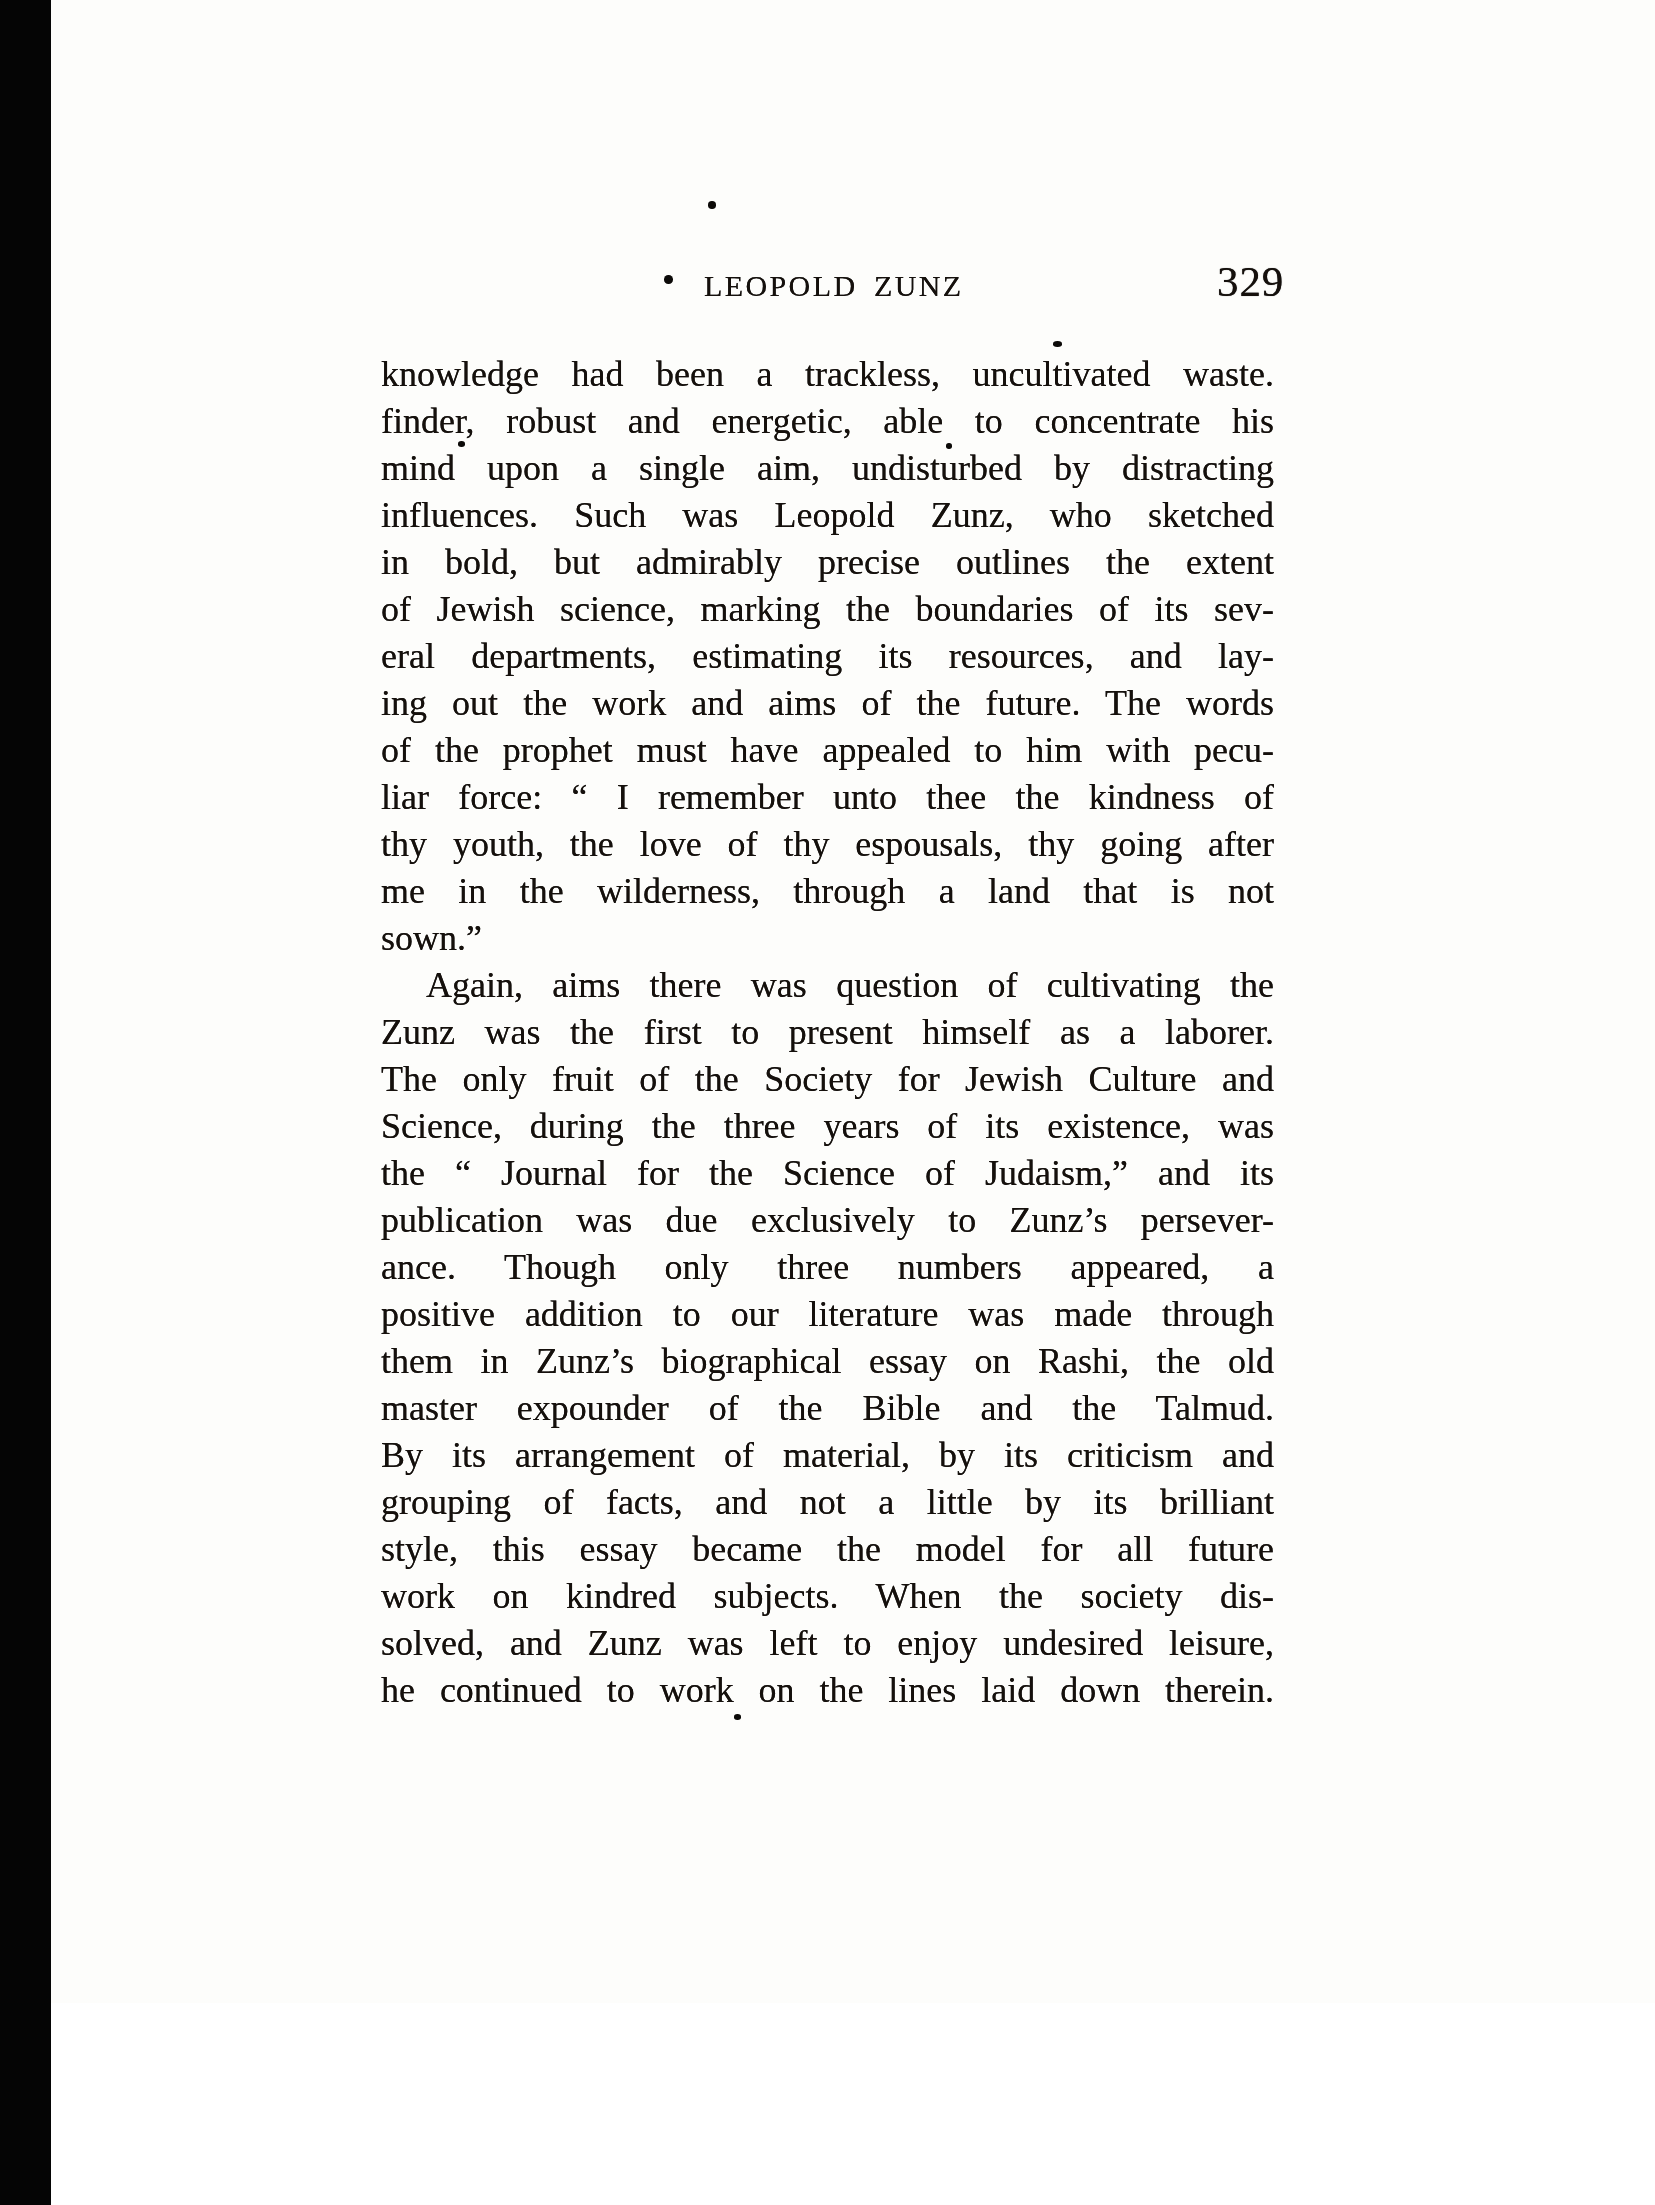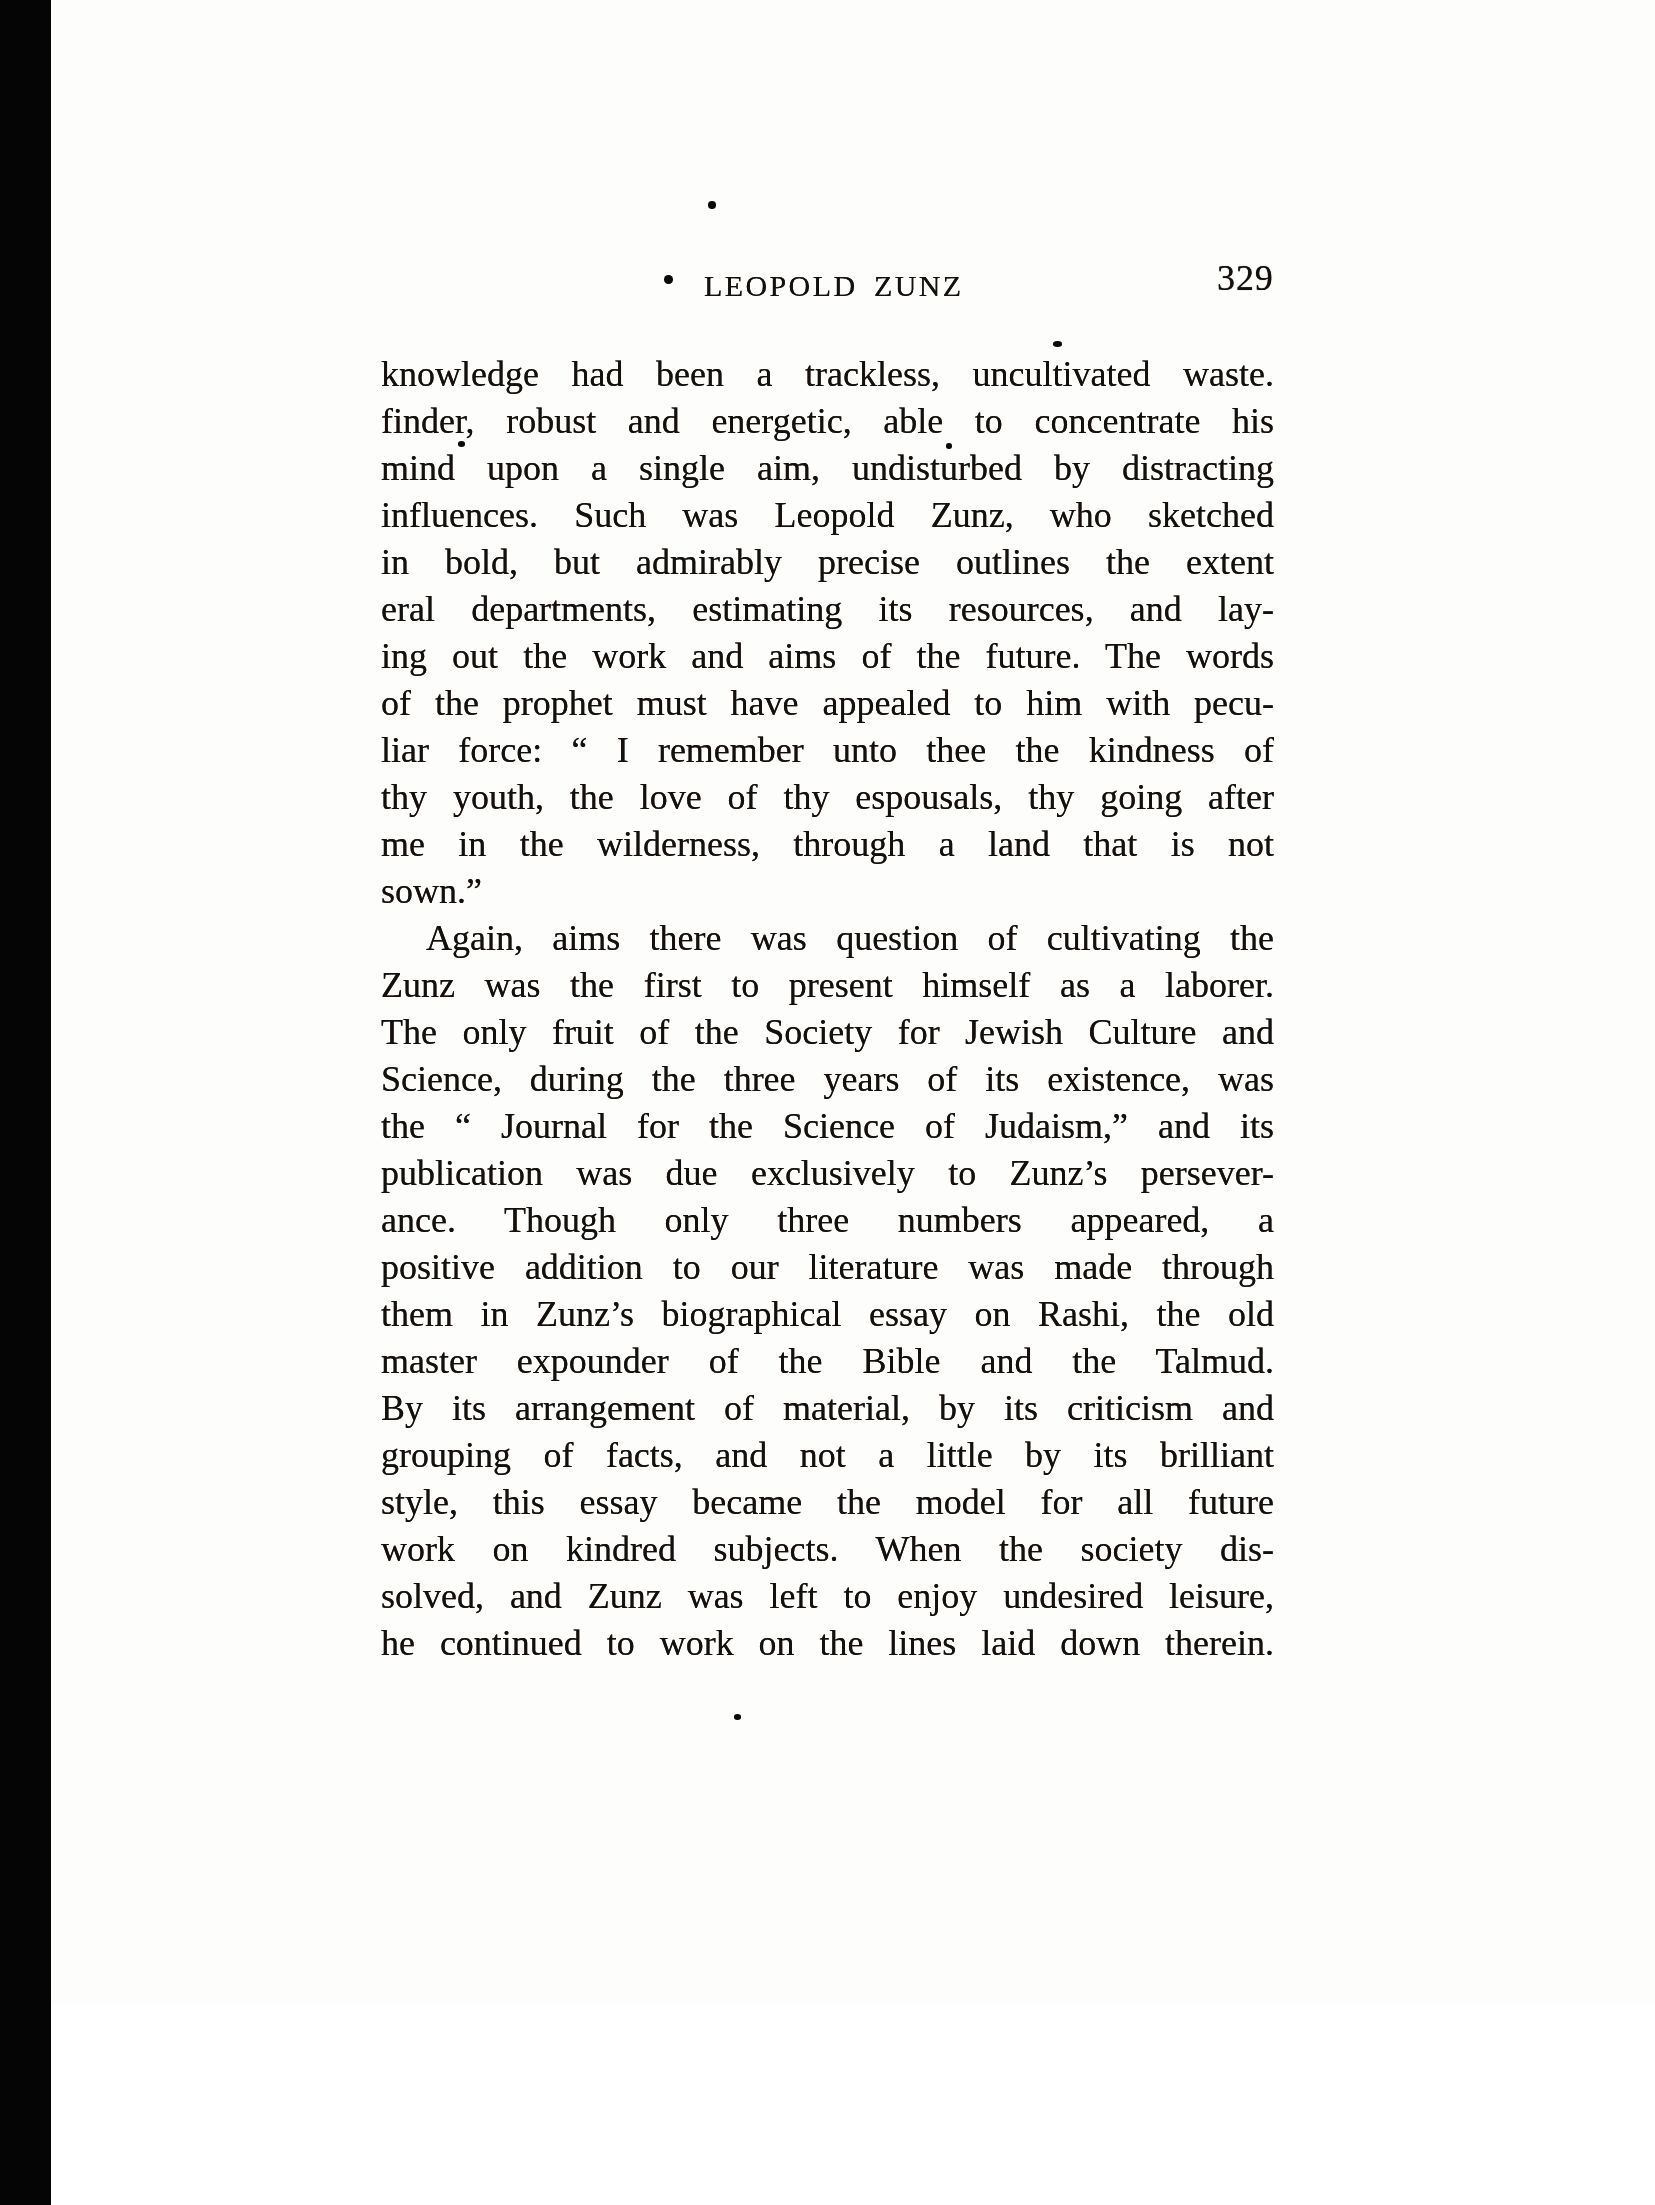--- a/index.html
+++ b/index.html
@@ -35,21 +35,21 @@
     line-height: 1;
     letter-spacing: 2.4px;
     word-spacing: 6.6px;
     white-space: nowrap;
     text-shadow: 0 0 0.6px rgba(0,0,0,0.85);
   }
   .page-number {
     position: absolute;
     left: 1217px;
     top: 260px;
-    font-size: 36px;
+    font-size: 43px;
     line-height: 1;
     letter-spacing: 0.9px;
     white-space: nowrap;
     text-shadow: 0 0 0.7px rgba(0,0,0,0.9);
   }
   .text-block {
     position: absolute;
     left: 381px;
     top: 351px;
     width: 893px;
@@ -83,20 +83,21 @@
 <div class="page">
   <div class="gutter-bar"></div>
   <div class="running-head-title">LEOPOLD ZUNZ</div>
   <div class="page-number">329</div>
   <div class="text-block" id="text-block">
       <div class="line">knowledge had been a trackless, uncultivated waste.</div>
       <div class="line">finder, robust and energetic, able to concentrate his</div>
       <div class="line">mind upon a single aim, undisturbed by distracting</div>
       <div class="line">influences. Such was Leopold Zunz, who sketched</div>
       <div class="line">in bold, but admirably precise outlines the extent</div>
+      <div class="line">of Jewish science, marking the boundaries of its sev-</div>
       <div class="line">eral departments, estimating its resources, and lay-</div>
       <div class="line">ing out the work and aims of the future. The words</div>
       <div class="line">of the prophet must have appealed to him with pecu-</div>
       <div class="line">liar force: “ I remember unto thee the kindness of</div>
       <div class="line">thy youth, the love of thy espousals, thy going after</div>
       <div class="line">me in the wilderness, through a land that is not</div>
       <div class="line short">sown.”</div>
       <div class="line indent">Again, aims there was question of cultivating the</div>
       <div class="line">Zunz was the first to present himself as a laborer.</div>
       <div class="line">The only fruit of the Society for Jewish Culture and</div>

